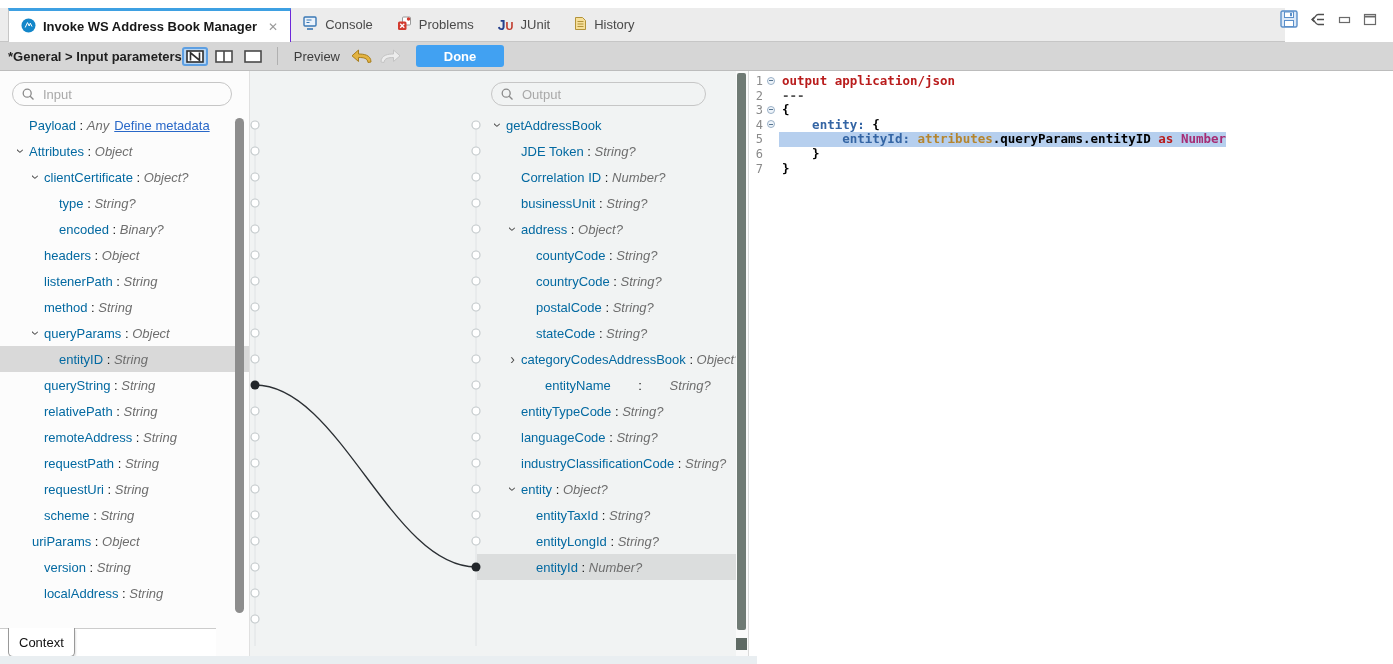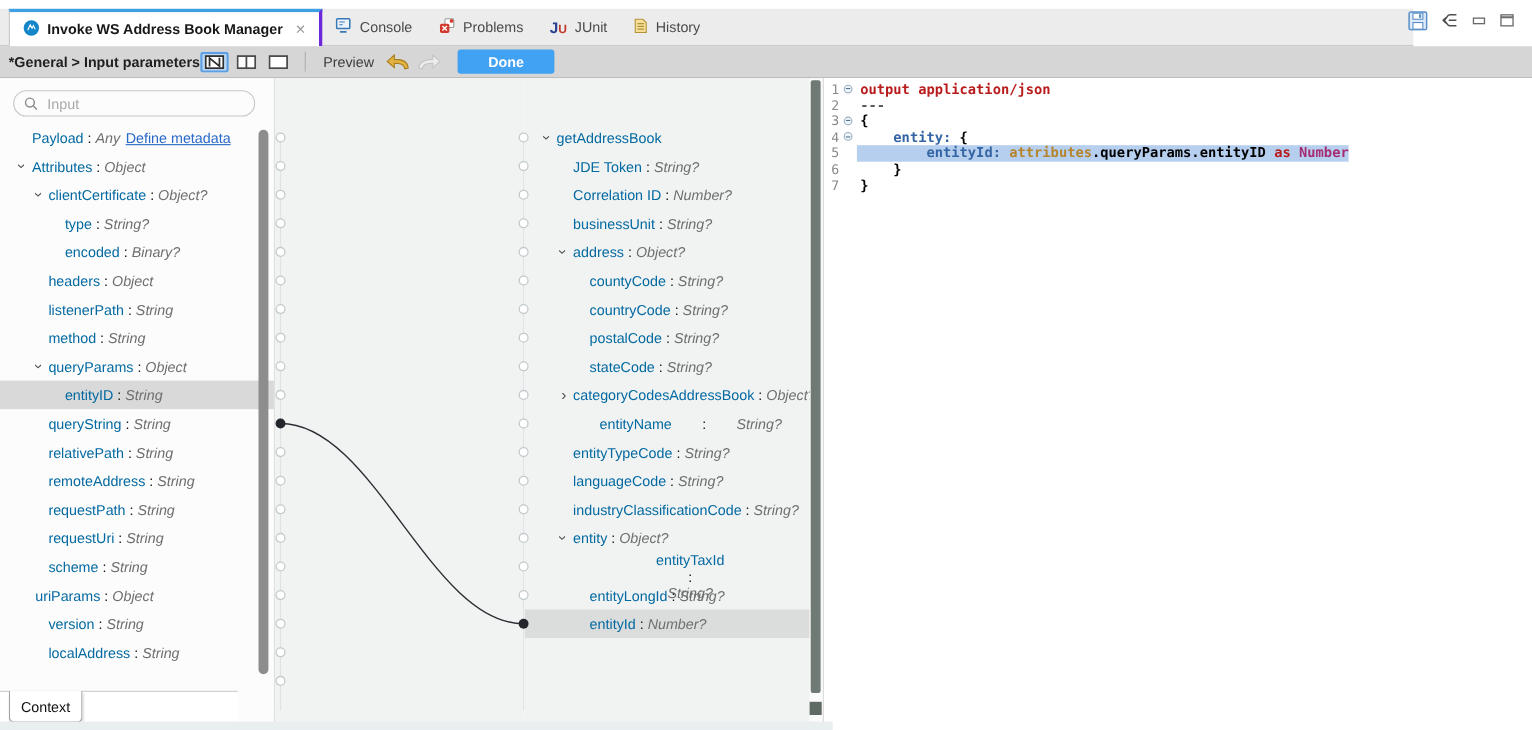--- a/index.html
+++ b/index.html
@@ -4,21 +4,21 @@
 <style>
   html,body{margin:0;padding:0;background:#e8e8e8;}
   .app{position:relative;width:1393px;height:664px;background:#fff;overflow:hidden;
        font-family:"Liberation Sans",sans-serif;-webkit-font-smoothing:antialiased;}
 
   
   .tabbar{position:absolute;left:0;top:0;width:100%;height:42px;background:#fff;}
   .tabstrip{position:absolute;left:0;top:8px;right:108px;height:34px;background:#ececec;
             border-bottom:1px solid #c6c6c6;display:flex;align-items:stretch;padding-left:8px;box-sizing:border-box;}
   .tab{display:flex;align-items:center;gap:7px;font-size:13px;color:#4a4a4a;padding:0 12px;white-space:nowrap;}
-  .tab.active{background:#fff;border-top:3px solid #3ea0e2;border-left:1px solid #c6c6c6;border-right:3px solid #6d28d9;
+  .tab.active{background:#fff;border-top:3px solid #3ea0e2;border-left:1px solid #c6c6c6;border-right:1px solid #6d28d9;
               color:#171717;font-weight:bold;margin-bottom:-1px;}
   .tab-close{color:#9a9a9a;font-size:12px;font-weight:normal;margin-left:4px;cursor:default;}
   .junit-j{color:#27418f;font-weight:bold;font-size:14px;}
   .junit-u{color:#c0392b;font-weight:bold;font-size:11px;}
   .win-icons{position:absolute;right:0;top:0;width:108px;height:42px;background:#fff;display:flex;
              align-items:center;justify-content:flex-end;gap:11px;padding-right:16px;box-sizing:border-box;}
 
   
   .toolbar{position:absolute;left:0;top:42px;width:100%;height:29px;background:#d6d6d6;
            border-bottom:1px solid #bcbcbc;display:flex;align-items:center;justify-content:flex-start;
@@ -384,20 +384,27 @@
           <circle cx="226" cy="418" r="4" fill="#ffffff" stroke="#c4cacc" stroke-width="1.2"></circle>
           <circle cx="226" cy="444" r="4" fill="#ffffff" stroke="#c4cacc" stroke-width="1.2"></circle>
           <circle cx="226" cy="470" r="4" fill="#ffffff" stroke="#c4cacc" stroke-width="1.2"></circle>
           <path d="M 5 314 C 90 314, 141 496, 226 496" fill="none" stroke="#2b2f33" stroke-width="1.3"></path>
           <circle cx="5" cy="314" r="4.5" fill="#23272b"></circle>
           <circle cx="226" cy="496" r="4.5" fill="#23272b"></circle>
         </svg>
     </div>
 
     <div class="panel-out">
+      <div class="searchbox sb-out">
+        <svg width="13" height="13">
+            <circle cx="5.2" cy="5.2" r="4" fill="none" stroke="#8a8a8a" stroke-width="1.3"></circle>
+            <line x1="8.2" y1="8.2" x2="11.5" y2="11.5" stroke="#8a8a8a" stroke-width="1.3"></line>
+          </svg>
+        <input placeholder="Output" style="">
+      </div>
       <div class="rows" id="output-rows">
           <div class="tree-row" style="padding-left: 12px;">
             <span class="chev open">›</span>
             <span class="nm">getAddressBook</span>
           </div>
           <div class="tree-row" style="padding-left: 27px;">
             <span class="chev"></span>
             <span class="nm">JDE Token</span>
             <span class="tsep"> : </span>
             <span class="tp">String?</span>
@@ -473,21 +480,21 @@
             <span class="nm">industryClassificationCode</span>
             <span class="tsep"> : </span>
             <span class="tp">String?</span>
           </div>
           <div class="tree-row" style="padding-left: 27px;">
             <span class="chev open">›</span>
             <span class="nm">entity</span>
             <span class="tsep"> : </span>
             <span class="tp">Object?</span>
           </div>
-          <div class="tree-row" style="padding-left: 42px; flex-direction: column;">
+          <div class="tree-row" style="padding-left: 42px;">
             <span class="chev"></span>
             <span class="nm">entityTaxId</span>
             <span class="tsep"> : </span>
             <span class="tp">String?</span>
           </div>
           <div class="tree-row" style="padding-left: 42px;">
             <span class="chev"></span>
             <span class="nm">entityLongId</span>
             <span class="tsep"> : </span>
             <span class="tp">String?</span>

